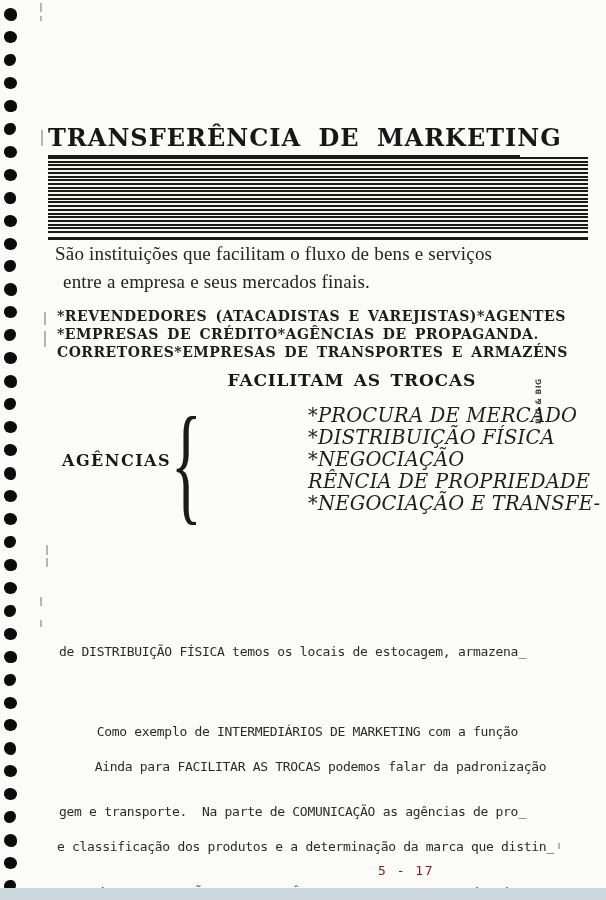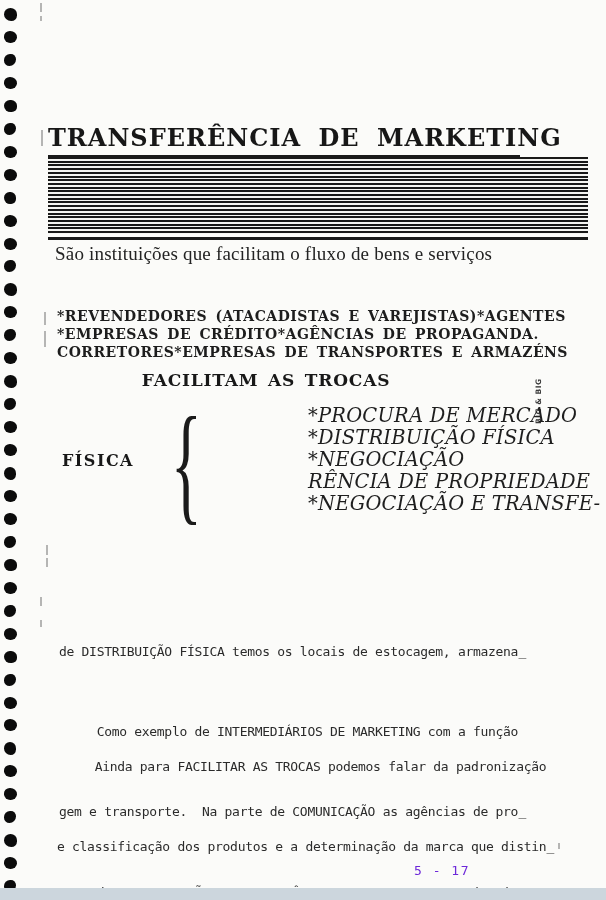--- a/index.html
+++ b/index.html
@@ -40,21 +40,21 @@
   
   .inter-block {
     position:absolute; left:57px; top:307px;
     font-family:"DejaVu Serif", serif; font-weight:700; font-size:14px;
     line-height:18px; letter-spacing:0.5px; word-spacing:3px; color:#1d1d1d;
     white-space:nowrap;
   }
 
   
   .exchange {
-    position:absolute; left:56px; top:370px; width:420px; text-align:center;
+    position:absolute; left:56px; top:370px; width:420px; text-align:right;
     font-family:"DejaVu Serif", serif; font-weight:700; font-size:17px;
     letter-spacing:0.8px; word-spacing:3px; color:#181818;
   }
 
   
   .side-label {
     position:absolute; left:534px; top:376px; height:48px;
     writing-mode:vertical-rl; transform:rotate(180deg);
     font-family:"DejaVu Sans", sans-serif; font-weight:700; font-size:7.5px;
     letter-spacing:0.5px; color:#3a3a3a; white-space:nowrap;
@@ -83,23 +83,23 @@
   
   .typew {
     position:absolute;
     font-family:"DejaVu Sans Mono", monospace; font-size:13px;
     line-height:26.8px; letter-spacing:-0.3px; color:#2b2b2b; white-space:pre;
   }
   .para1 { left:59px; top:585px; }
   .para2 { left:57px; top:700px; }
 
   .page-number {
-    position:absolute; left:414px; top:863px;
+    position:absolute; left:378px; top:863px;
     font-family:"DejaVu Sans Mono", monospace; font-size:13px;
-    letter-spacing:1.5px; color:#6d28d9;
+    letter-spacing:1.5px; color:#7f1d1d;
   }
 
   
   .mark { position:absolute; width:1.5px; background:#8f8f8f; opacity:0.65; }
   .bottom-strip {
     position:absolute; left:0; top:888px; width:606px; height:12px;
     background:#ccd6dd;
   }
 </style>
 </head>
@@ -148,33 +148,34 @@
       <div class="hole" style="top: 857.15px;"></div>
       <div class="hole" style="top: 880.1px;"></div>
     </div>
 
   <div class="doc-title">TRANSFERÊNCIA DE MARKETING</div>
   <div class="band"></div>
   <div class="band-bottom"></div>
 
   <div class="definition">
     <div class="l1">São instituições que facilitam o fluxo de bens e serviços</div>
+    <div class="l2">entre a empresa e seus mercados finais.</div>
   </div>
 
   <div class="inter-block">
     <div>*REVENDEDORES (ATACADISTAS E VAREJISTAS)*AGENTES</div>
     <div>*EMPRESAS DE CRÉDITO*AGÊNCIAS DE PROPAGANDA.</div>
     <div>CORRETORES*EMPRESAS DE TRANSPORTES E ARMAZÉNS</div>
   </div>
 
   <div class="exchange">FACILITAM AS TROCAS</div>
 
   <div class="side-label">BIG &amp; BIG</div>
 
-  <div class="funcoes-label">FÍSICA</div>
+  <div class="funcoes-label">AGÊNCIAS</div>
   <div class="brace">
     <span>{</span>
   </div>
   <div class="func-list">
     <div>*PROCURA DE MERCADO</div>
     <div>*DISTRIBUIÇÃO FÍSICA</div>
     <div>*NEGOCIAÇÃO</div>
     <div>RÊNCIA DE PROPRIEDADE</div>
     <div>*NEGOCIAÇÃO E TRANSFE-</div>
   </div>

